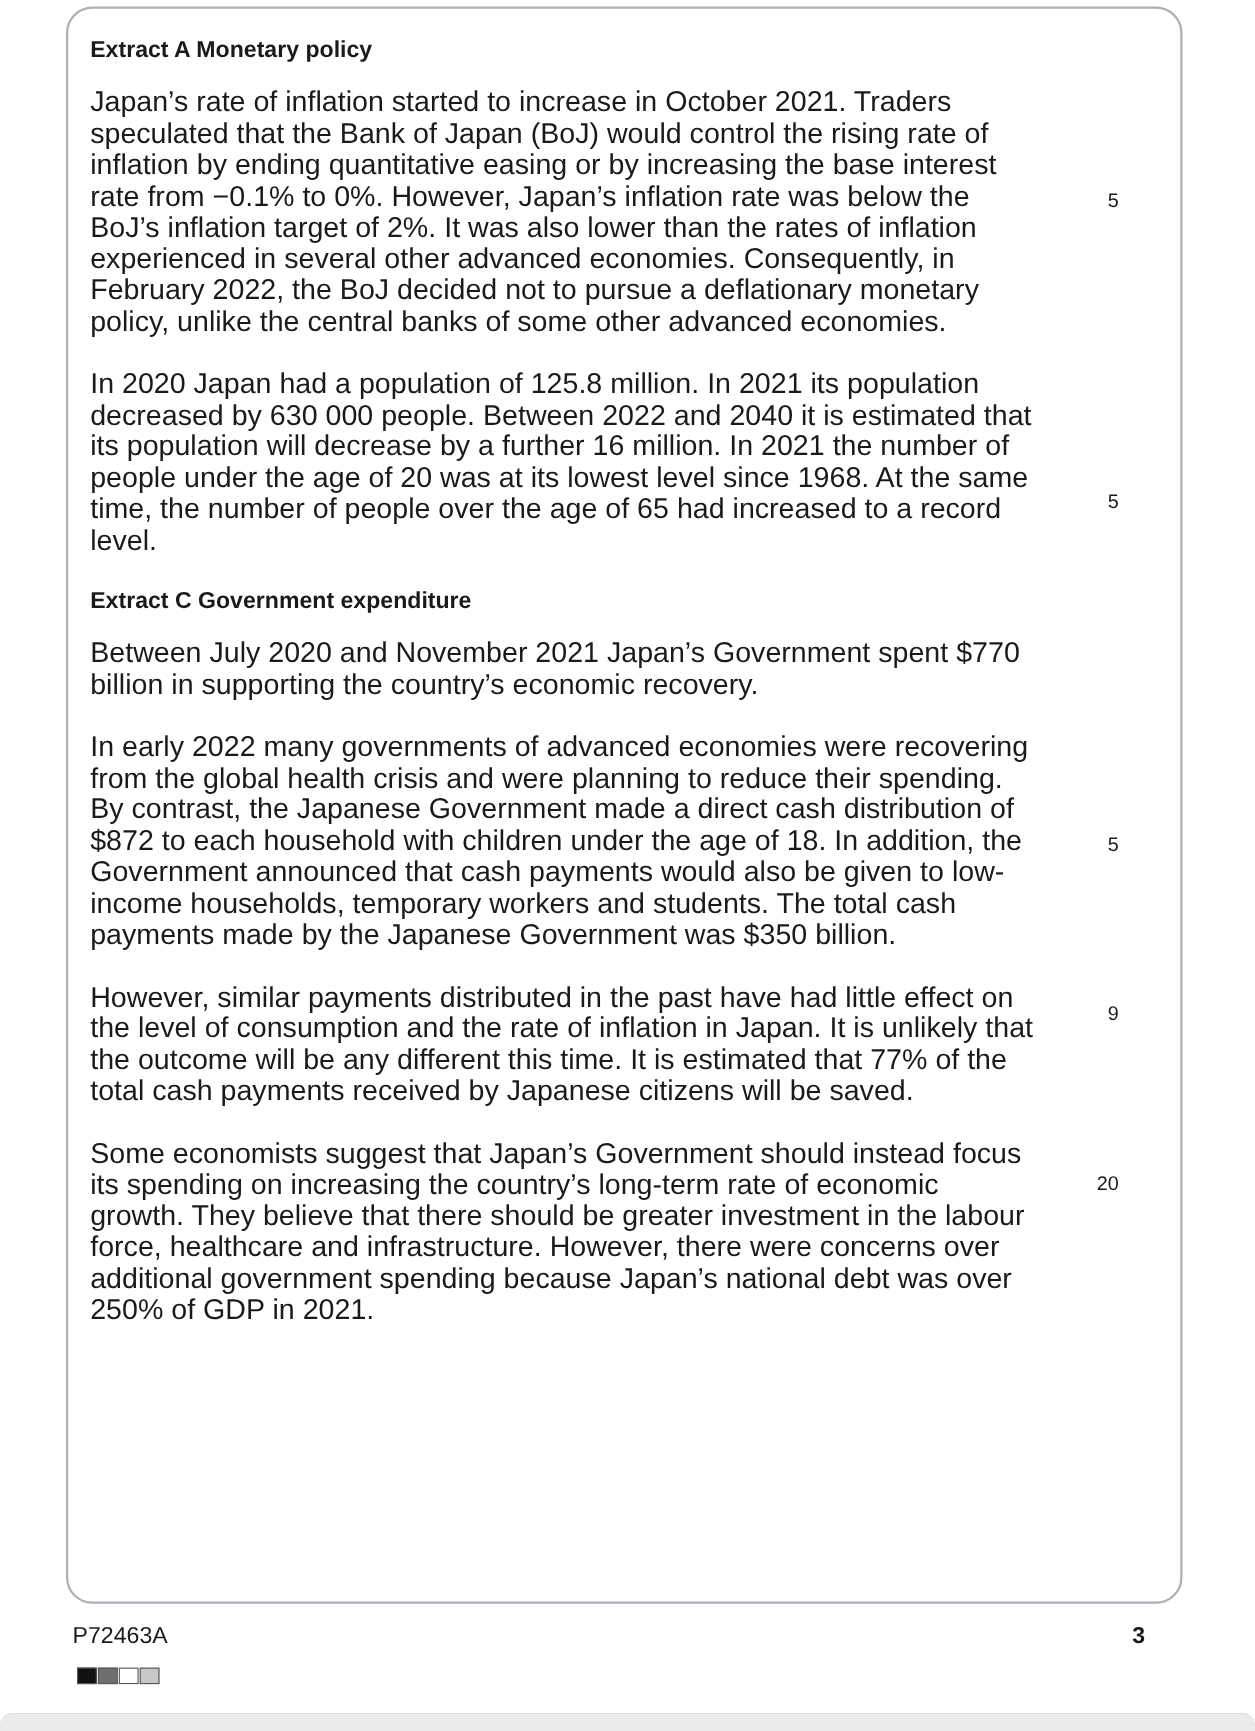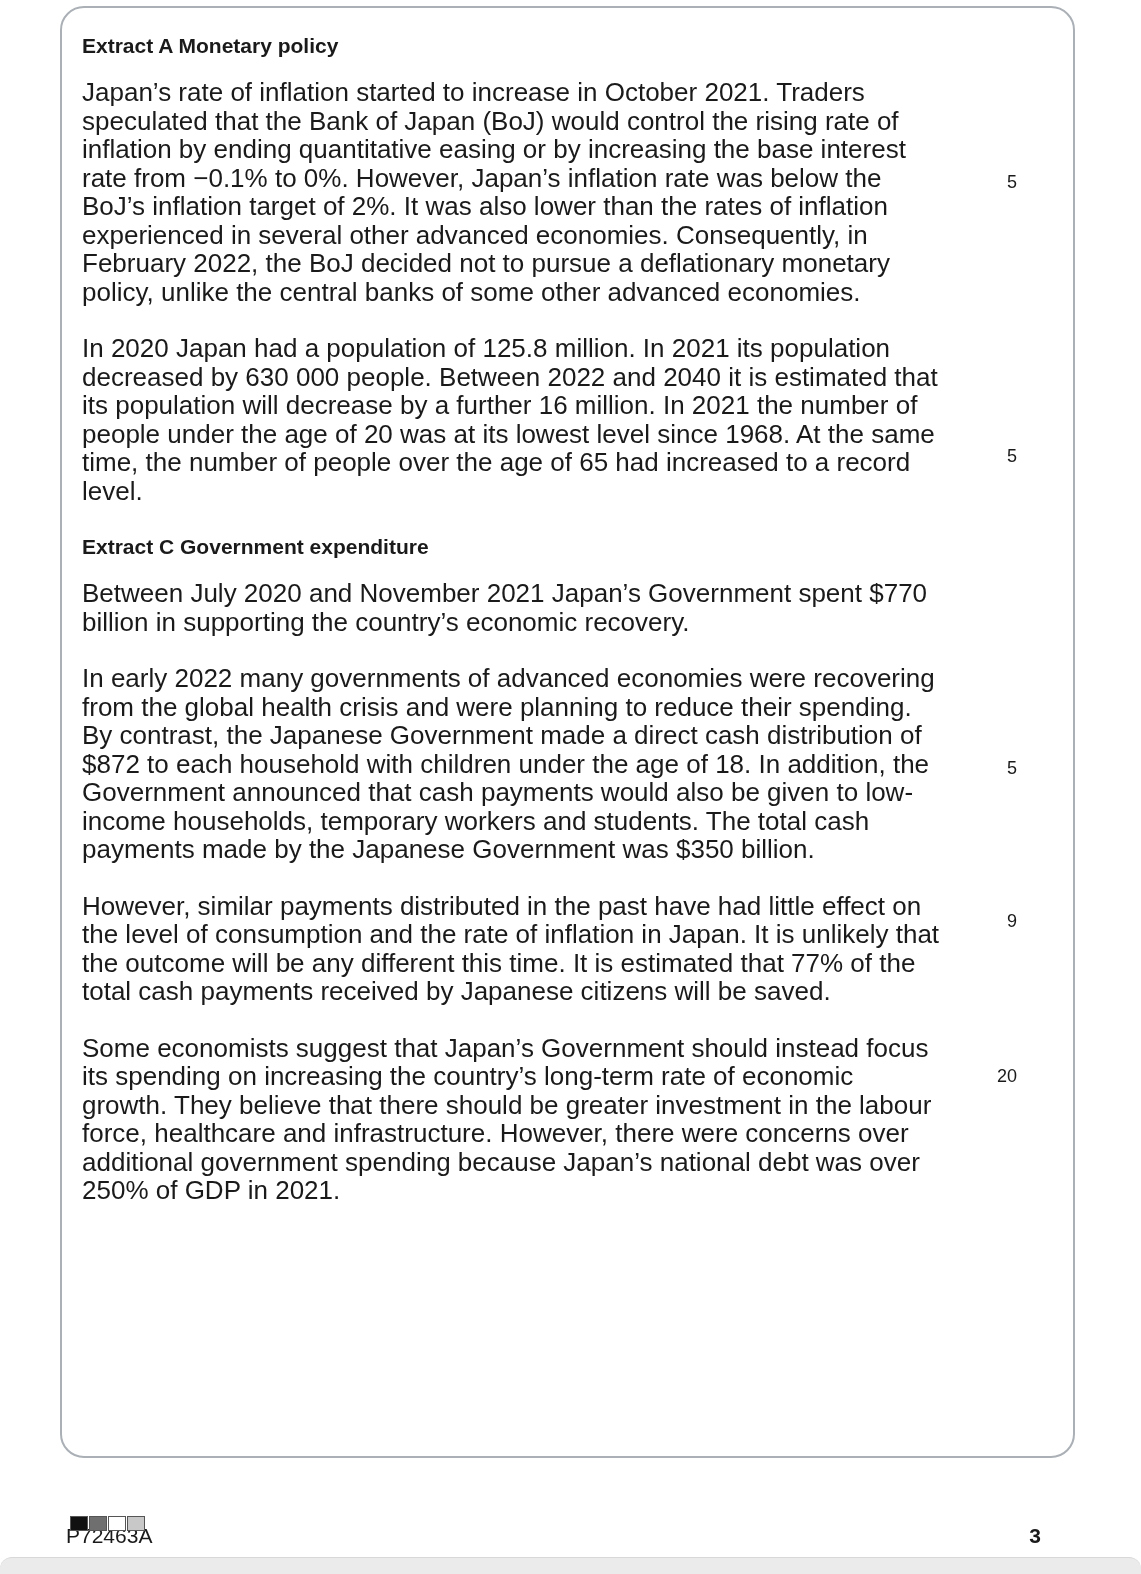--- a/index.html
+++ b/index.html
@@ -57,21 +57,20 @@
   }
   .footer-row {
     position: absolute;
     left: 66px;
     right: 100px;
     top: 1476px;
     display: flex;
     justify-content: space-between;
     align-items: baseline;
     font-size: 21px;
-    margin-top: 48px;
   }
   .footer-row .page-number {
     font-weight: bold;
   }
   .reg-marks {
     position: absolute;
     left: 70px;
     top: 1516px;
     display: flex;
   }

